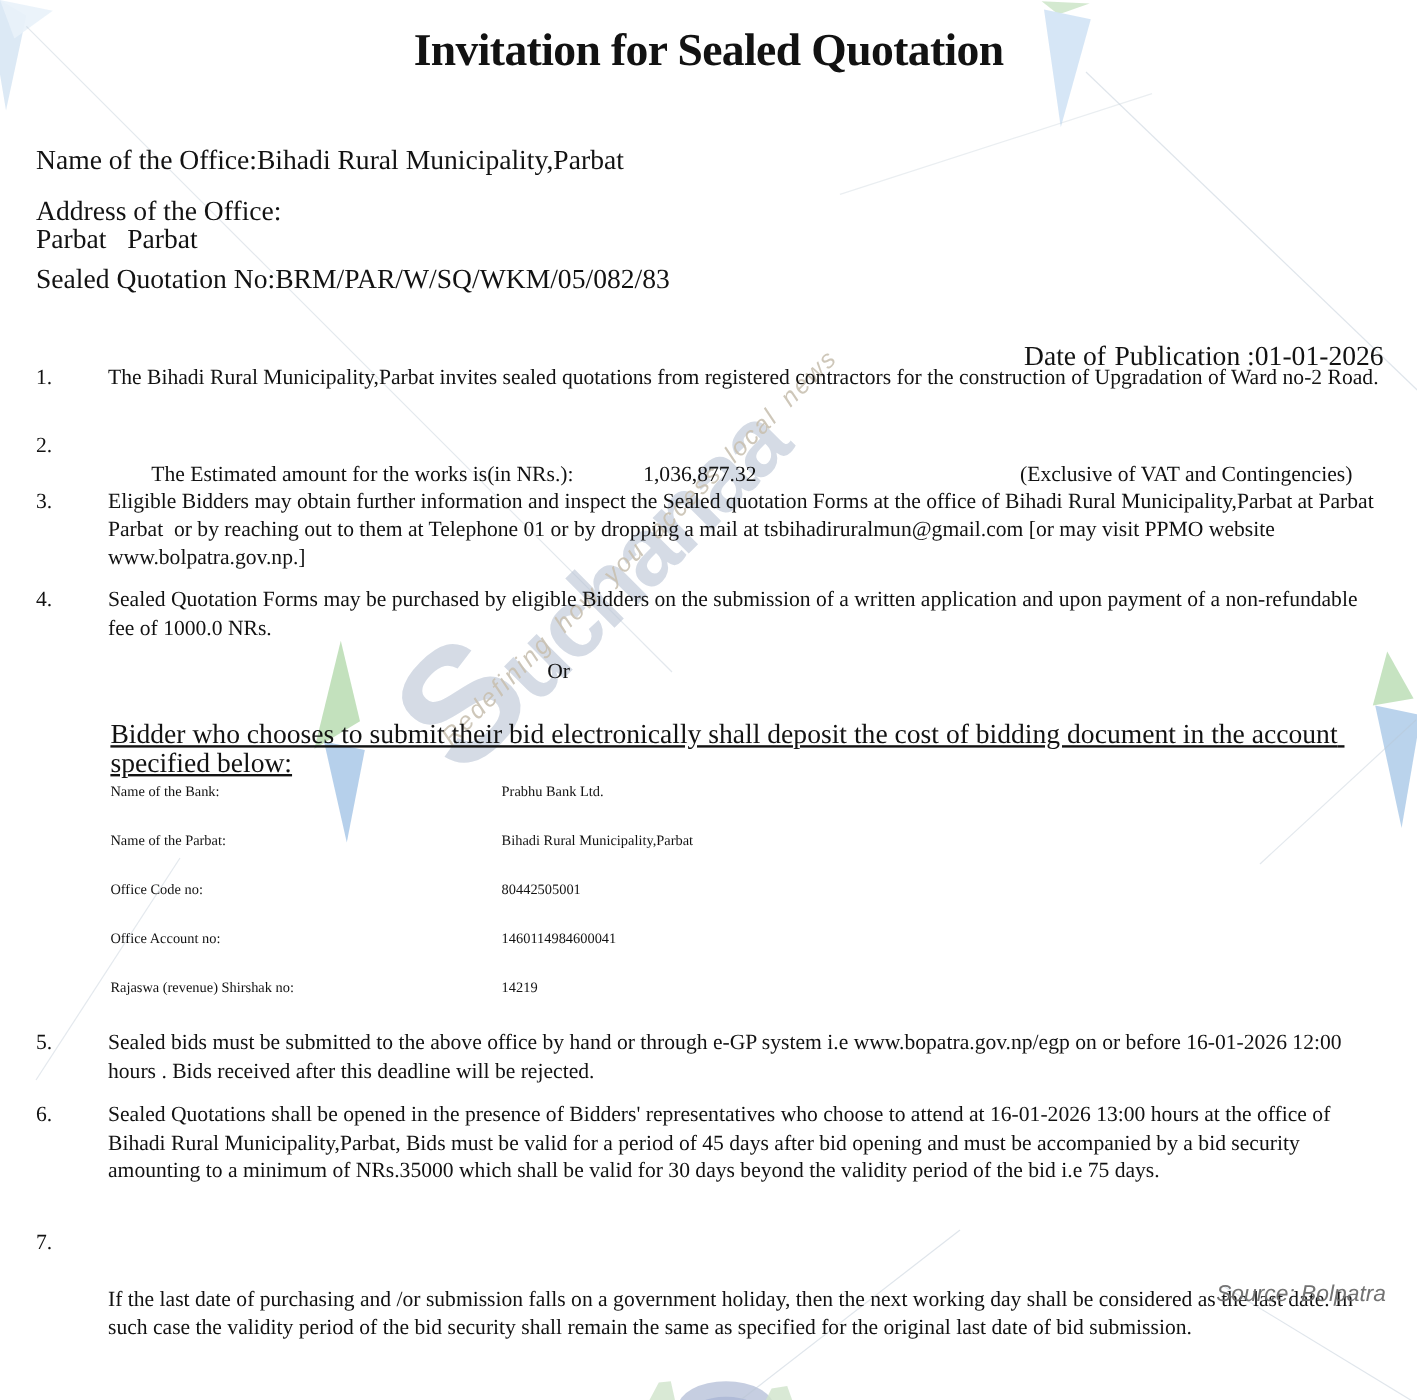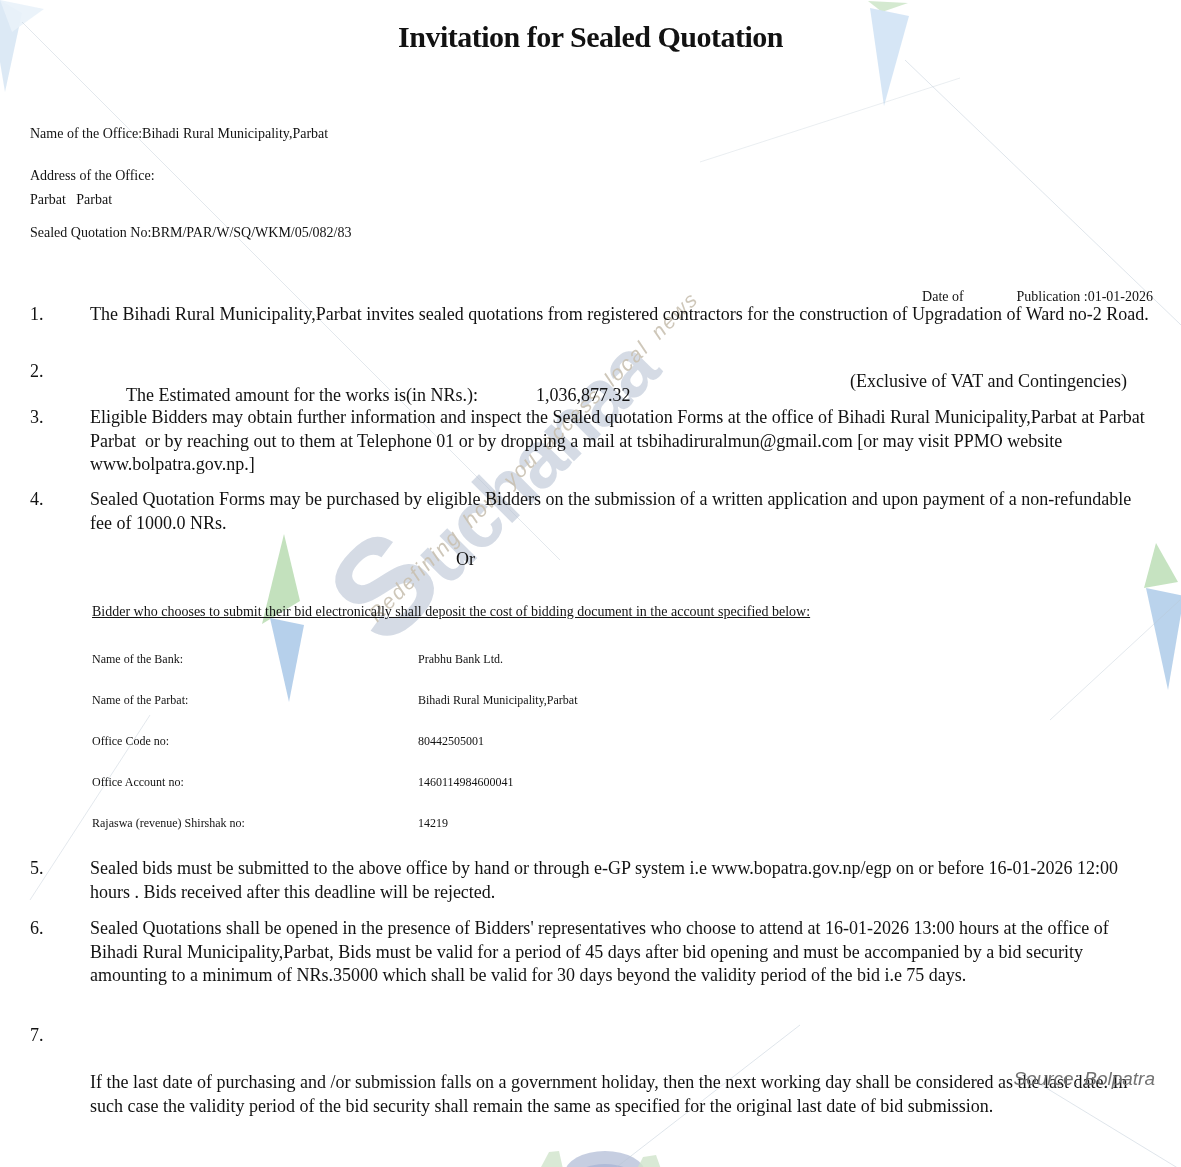--- a/index.html
+++ b/index.html
@@ -9,24 +9,24 @@
     background:#ffffff;
     overflow:hidden;
     font-family:"Liberation Serif", serif;
     color:#121212;
   }
   
   .txtlayer{position:absolute;inset:0;z-index:2;}
   .doc-title{
     position:absolute;left:0;right:0;top:20px;
     text-align:center;
-    font-size:30px;font-weight:bold;
+    font-size:38px;font-weight:bold;
     letter-spacing:-0.5px;
   }
-  .line{position:absolute;left:30px;right:28px;font-size:14px;line-height:23.5px;white-space:pre-wrap;}
+  .line{position:absolute;left:30px;right:28px;font-size:23px;line-height:23.5px;white-space:pre-wrap;}
   .addr-label{top:164px;}
   .addr-value{top:188px;}
   .office-line{top:122px;}
   .sq-line{top:221px;}
   .date-line{top:261px;text-align:right;}
   .date-line .seg1{display:inline-block;width:133px;}
   .date-line .seg2{display:inline-block;width:124px;}
   .item{
     position:absolute;left:30px;right:28px;
     display:flex;align-items:flex-start;
@@ -35,21 +35,21 @@
   .item .num{width:60px;flex:none;}
   .item .txt{flex:1;white-space:pre-wrap;position:relative;}
   .item-1{top:303px;}
   .item-2{top:360px;}
   .item-3{top:406px;}
   .item-4{top:488px;}
   .item-5{top:857px;}
   .item-6{top:917px;}
   .item-7{top:1024px;}
   .amount{margin-left:58px;}
-  .vat-note{position:absolute;right:26px;top:10px;white-space:nowrap;}
+  .vat-note{position:absolute;right:26px;top:24px;white-space:nowrap;}
   .or-sep{position:absolute;left:456px;top:549px;font-size:18px;}
   .ebid-intro{top:600px;}
   .bank-block{position:absolute;left:92px;right:28px;top:648px;font-size:12px;line-height:23.5px;}
   .bank-row{display:flex;margin-bottom:17.5px;}
   .bank-row .blabel{width:326px;flex:none;}
   .source-credit{
     position:absolute;right:26px;top:1068px;
     font-family:"Liberation Sans", sans-serif;
     font-style:italic;font-size:19px;color:#737373;
   }

